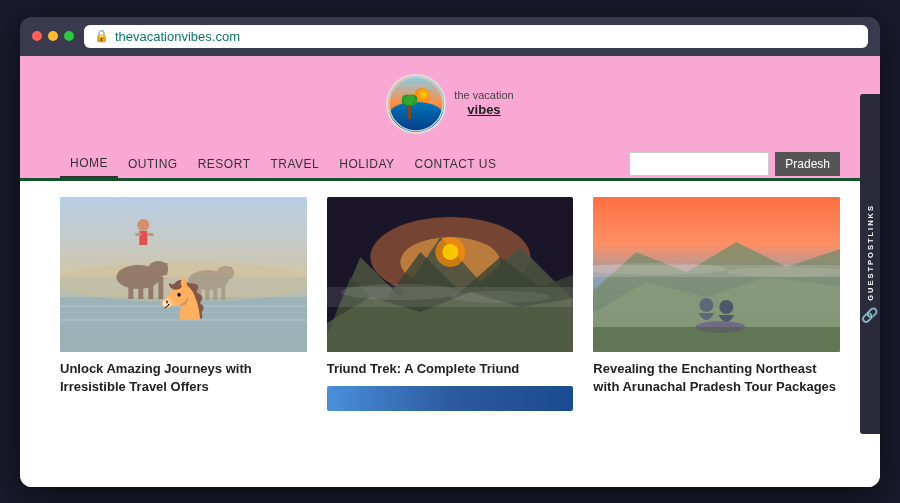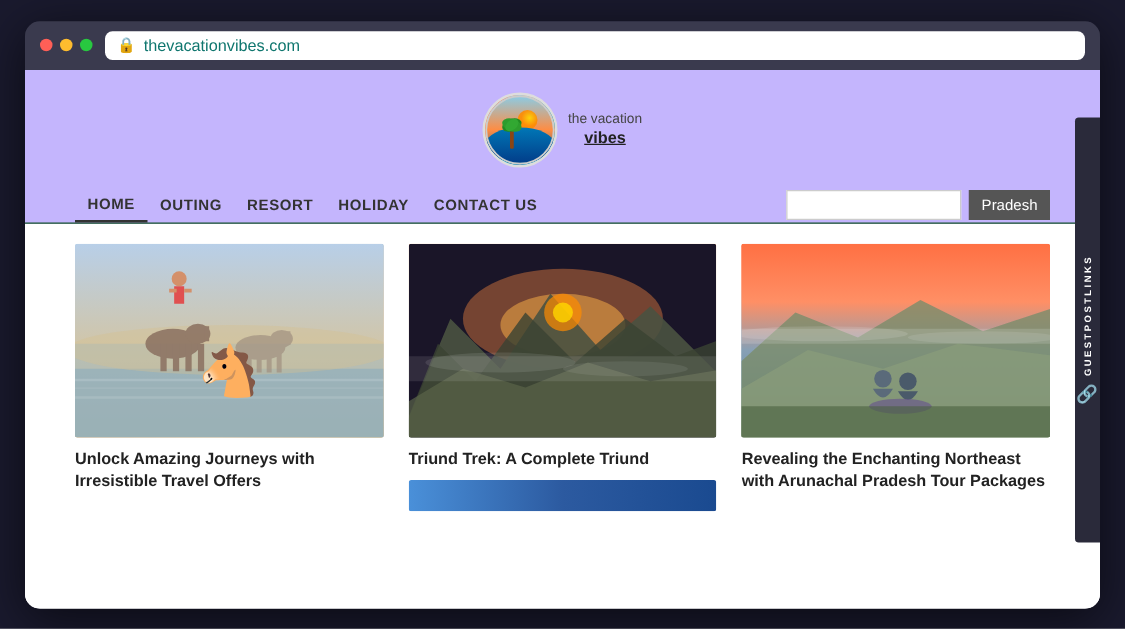--- a/index.html
+++ b/index.html
@@ -82,23 +82,23 @@
 
     .website {
       width: 100%;
       height: 100%;
       background: #fff;
       overflow: hidden;
     }
 
     
     .site-header {
-      background: #c4b5fd;
+      background: #f9a8d4;
       padding: 10px 40px 0 40px;
-      border-bottom: 1px solid #14532d;
+      border-bottom: 3px solid #14532d;
     }
 
     .logo-area {
       display: flex;
       justify-content: center;
       padding: 8px 0 10px 0;
     }
 
     .logo-circle {
       width: 60px;
@@ -150,21 +150,21 @@
     }
 
     .nav-links {
       display: flex;
       gap: 0;
       align-items: center;
     }
 
     .nav-item {
       font-size: 12px;
-      font-weight: bold;
+      font-weight: normal;
       color: #333;
       padding: 6px 10px;
       cursor: pointer;
       letter-spacing: 0.5px;
       text-transform: uppercase;
     }
 
     .nav-item.active {
       border-bottom: 2px solid #333;
     }
@@ -349,20 +349,21 @@
               </div>
             </div>
           </div>
         </div>
 
         <div class="nav-area">
           <nav class="nav-links">
             <span class="nav-item active">HOME</span>
             <span class="nav-item">OUTING</span>
             <span class="nav-item">RESORT</span>
+            <span class="nav-item">TRAVEL</span>
             <span class="nav-item">HOLIDAY</span>
             <span class="nav-item">CONTACT US</span>
           </nav>
           <div class="nav-search">
             <input type="text" style="">
             <button class="search-btn">Pradesh</button>
           </div>
         </div>
       </div>
 

